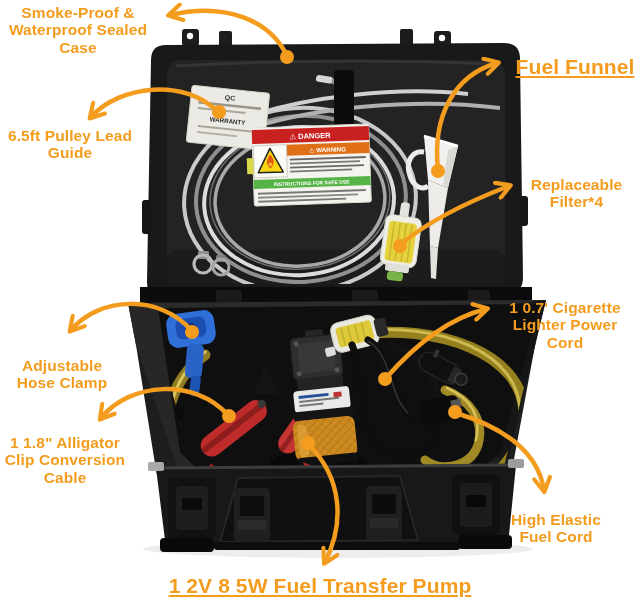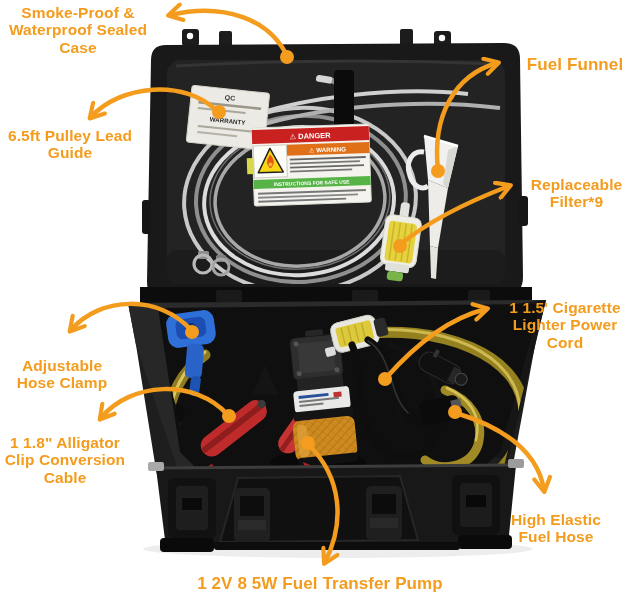--- a/index.html
+++ b/index.html
@@ -5,21 +5,21 @@
   html,body{margin:0;padding:0;background:#ffffff;}
   #stage{
     position:relative;width:640px;height:599px;background:#ffffff;overflow:hidden;
     font-family:"Liberation Sans","DejaVu Sans",sans-serif;
   }
   #scene{position:absolute;left:0;top:0;}
   .callout{
     position:absolute;color:#F39C1E;font-weight:700;text-align:center;
     white-space:pre-line;line-height:1.12;font-size:15.5px;letter-spacing:.1px;
   }
-  .callout.big{font-size:17px;}
+  .callout.big{font-size:21px;text-decoration:underline;}
   .sticker-text{font-family:"Liberation Sans","DejaVu Sans",sans-serif;font-weight:700;}
 </style>
 </head>
 <body>
 
 <div id="stage">
 
 <svg id="scene" width="640" height="599" viewBox="0 0 640 599">
   <defs>
     <marker id="ah" viewBox="0 0 10 10" refX="7.5" refY="5" markerWidth="4.4" markerHeight="4.4" orient="auto-start-reverse">
@@ -300,26 +300,26 @@
   </g>
 </svg>
 
 <div class="callout" style="left:-2px;top:4px;width:160px">Smoke-Proof &amp;
 Waterproof Sealed
 Case</div>
 <div class="callout" style="left:-5px;top:127px;width:150px">6.5ft Pulley Lead
 Guide</div>
 <div class="callout big" style="left:510px;top:55px;width:130px">Fuel Funnel</div>
 <div class="callout" style="left:513px;top:176px;width:127px">Replaceable
-Filter*9</div>
-<div class="callout" style="left:494px;top:299px;width:142px">1 1.5' Cigarette
+Filter*4</div>
+<div class="callout" style="left:494px;top:299px;width:142px">1 0.7' Cigarette
 Lighter Power
 Cord</div>
 <div class="callout" style="left:2px;top:357px;width:120px">Adjustable
 Hose Clamp</div>
 <div class="callout" style="left:-4px;top:434px;width:138px">1 1.8" Alligator
 Clip Conversion
 Cable</div>
 <div class="callout" style="left:497px;top:511px;width:118px">High Elastic
-Fuel Hose</div>
+Fuel Cord</div>
 <div class="callout big" style="left:155px;top:574px;width:330px">1 2V 8 5W Fuel Transfer Pump</div>
 
 </div>
 
 </body></html>

